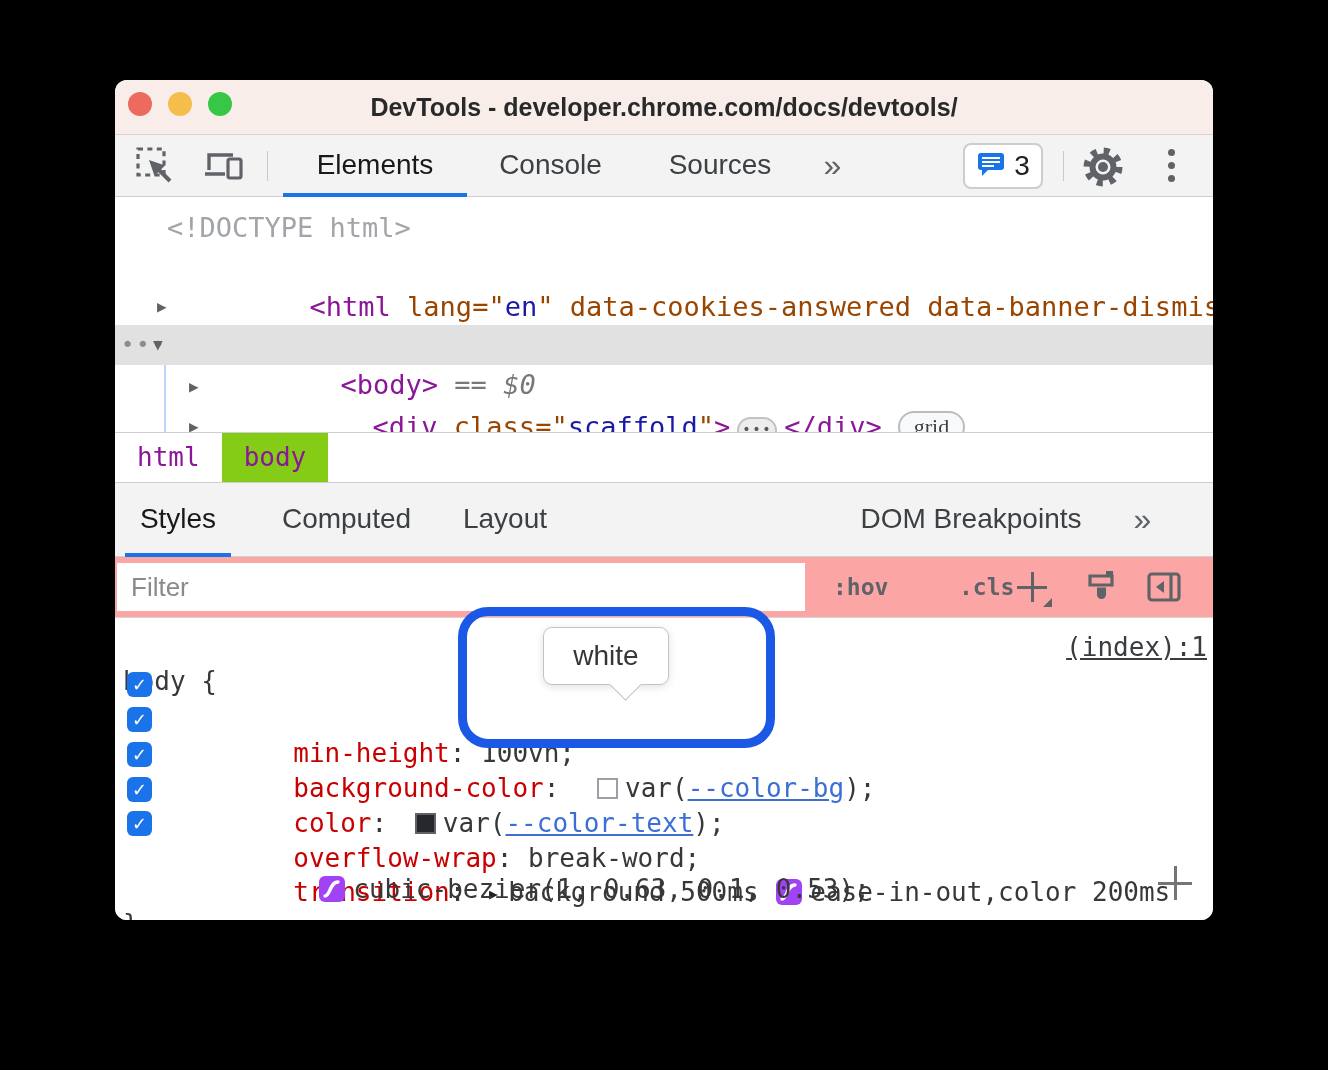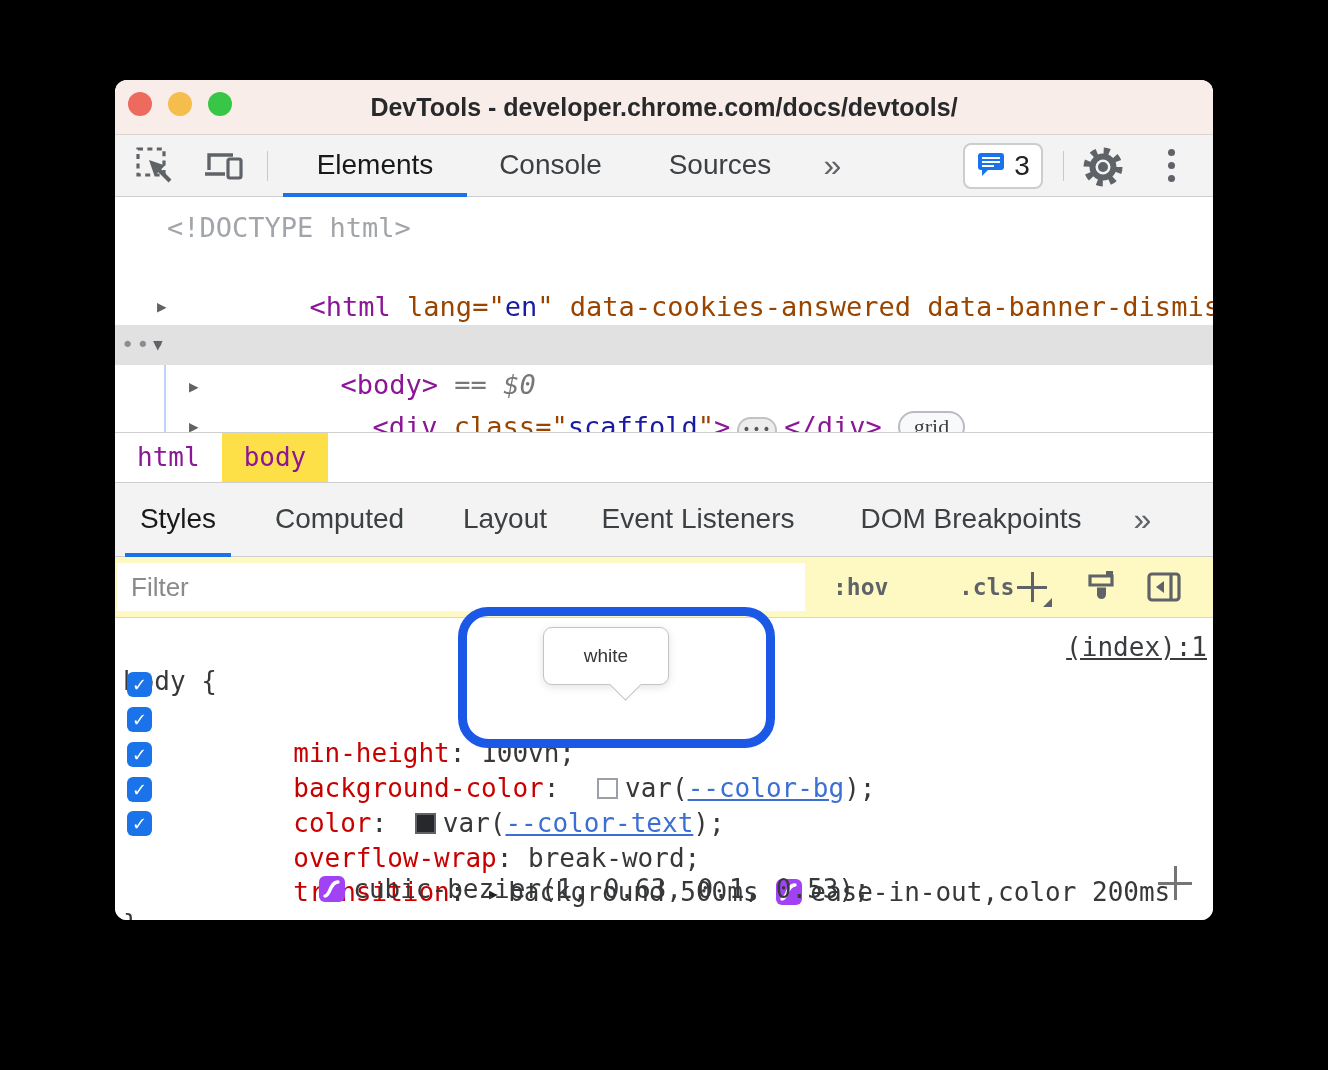--- a/index.html
+++ b/index.html
@@ -53,31 +53,31 @@
           letter-spacing:1.5px; vertical-align:2px; margin:0 7px; }
   .gbadge { display:inline-block; height:32px; border:2px solid #B9BDC1; border-radius:17px;
             background:#F8F9FA; color:#3C4043; line-height:28px; font-size:22px; padding:0 14px;
             margin-left:16px; vertical-align:2px;font-family:Liberation Serif, serif; }
   .guide { position:absolute; left:49px; top:168px; width:2px; height:67px; background:#BDD3F8; }
 
   
   .crumbs { position:relative; height:50px; background:#fff; border-top:1px solid #CFCFCF; display:flex; }
   .crumb { height:100%; line-height:49px; padding:0 22px; font-family:"DejaVu Sans Mono",monospace;
            font-size:26px; color:#8B1697; }
-  .crumb.sel { background:#fde047; }
+  .crumb.sel { background:#84cc16; }
 
   
   .ptabs { position:relative; height:75px; background:#F3F3F3; border-top:1px solid #CFCFCF;
            border-bottom:1px solid #CFCFCF; }
   .ptab { position:absolute; top:0; height:74px; line-height:72px; text-align:center;
           font-size:28px; color:#3C4043; }
   .ptab.sel { color:#18191A; border-bottom:4px solid #1A73E8; }
 
   
-  .filterrow { position:relative; height:61px; background:#fef9c3; border-bottom:1px solid #D5D5D5; }
+  .filterrow { position:relative; height:61px; background:#fca5a5; border-bottom:1px solid #D5D5D5; }
   .filter-input { position:absolute; left:2px; top:6px; width:688px; height:48px; border:none;
                   background:#fff; font-family:"Liberation Sans",sans-serif; font-size:26px;
                   color:#202124; padding:0 14px; outline:none; }
   .filter-input::placeholder { color:#8A8A8A; }
   .pseudo-btn { position:absolute; top:0; line-height:61px; font-family:"DejaVu Sans Mono",monospace;
                 font-weight:bold; font-size:23px; color:#5F6368; }
   .plus-wrap { position:absolute; left:902px; top:15px; width:34px; height:34px; }
   .plus-bar-h { position:absolute; left:0; top:14px; width:30px; height:3px; background:#5F6368; }
   .plus-bar-v { position:absolute; left:13.5px; top:0; width:3px; height:30px; background:#5F6368; }
   .plus-corner { position:absolute; left:26px; top:26px; width:0; height:0;
@@ -104,21 +104,21 @@
   .add-plus { position:absolute; right:21px; top:248px; width:34px; height:34px; }
   .add-plus .h { position:absolute; left:0; top:15.5px; width:34px; height:3px; background:#757575; }
   .add-plus .v { position:absolute; left:15.5px; top:0; width:3px; height:34px; background:#757575; }
 
   
   .ring { position:absolute; left:343px; top:527px; width:317px; height:141px;
           border:9px solid #1A58E5; border-radius:30px; z-index:5; pointer-events:none; }
   .tooltip { position:absolute; left:428px; top:547px; width:126px; height:58px; background:#fff;
              border:1px solid #C4C4C4; border-radius:9px; z-index:6;
              box-shadow:0 2px 8px rgba(0,0,0,.12); text-align:center; line-height:56px;
-             font-size:19px; color:#35363A; }
+             font-size:28px; color:#35363A; }
   .tooltip .tail { position:absolute; left:70px; bottom:-12px; width:23px; height:23px; background:#fff;
                    transform:rotate(45deg); border-right:1px solid #C4C4C4; border-bottom:1px solid #C4C4C4; }
 </style>
 </head>
 <body>
 
 <div id="stage">
   <div id="window">
 
     <div class="titlebar">
@@ -224,28 +224,25 @@
 
     <div class="crumbs">
       <div class="crumb">html</div>
       <div class="crumb sel">body</div>
     </div>
 
     <div class="ptabs">
       <div class="ptab sel" style="left:10px; width:106px;">
         <span>Styles</span>
       </div>
-      <div class="ptab" style="left:138px; width:173px;">
+      <div class="ptab" style="left:145px; width:173px;">
         <span>Computed</span>
       </div>
       <div class="ptab" style="left:330px; width:120px;">
         <span>Layout</span>
-      </div>
-      <div class="ptab" style="left:470px; width:226px;">
-        <span>Event Listeners</span>
       </div>
       <div class="ptab" style="left:722px; width:268px;">
         <span>DOM Breakpoints</span>
       </div>
       <div class="ptab" style="left:1005px; width:45px;">
         <span class="more-glyph">»</span>
       </div>
     </div>
 
     <div class="filterrow">

